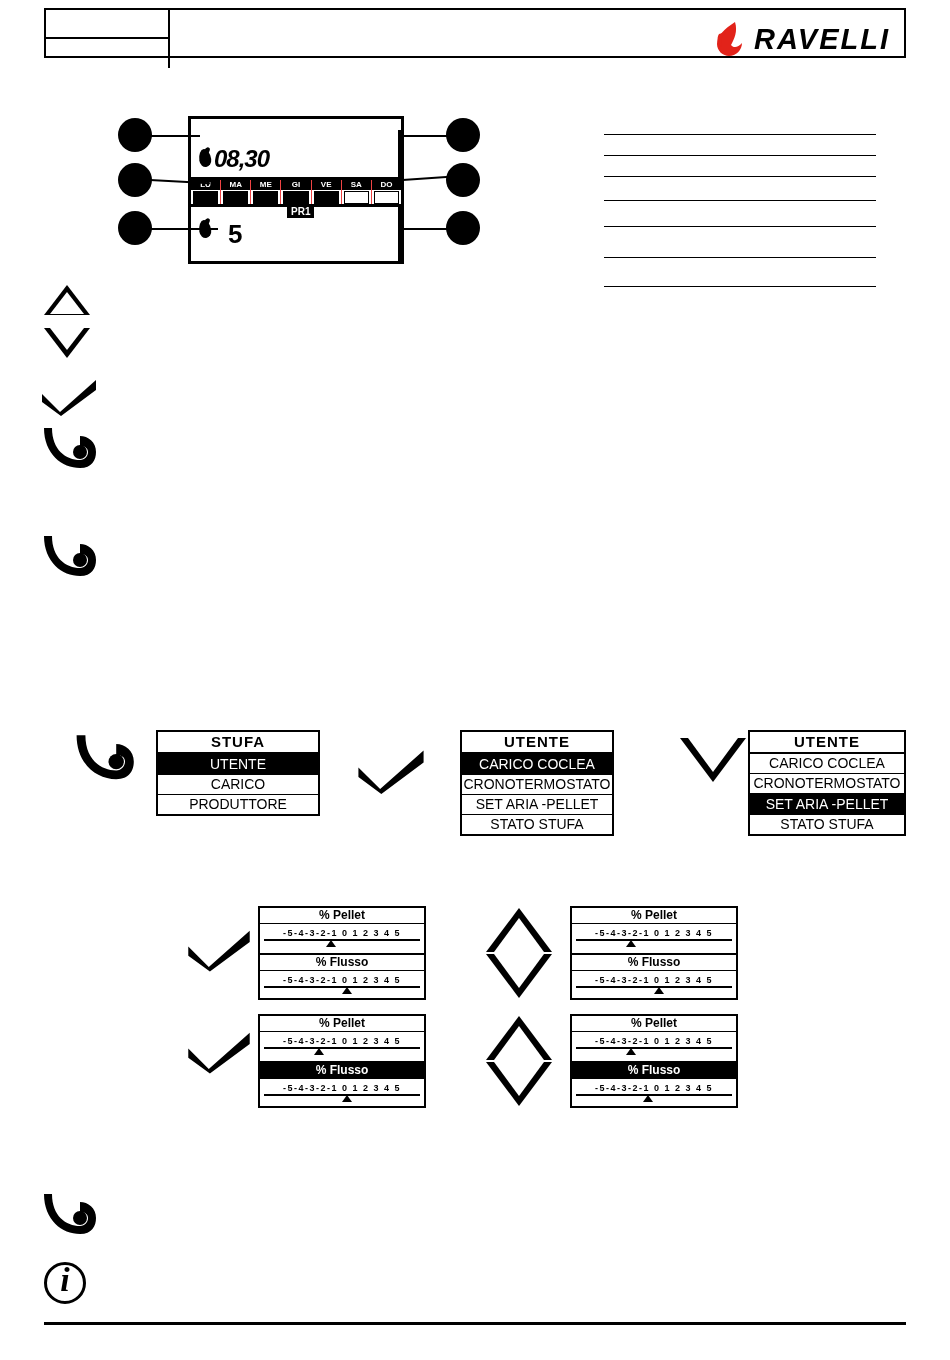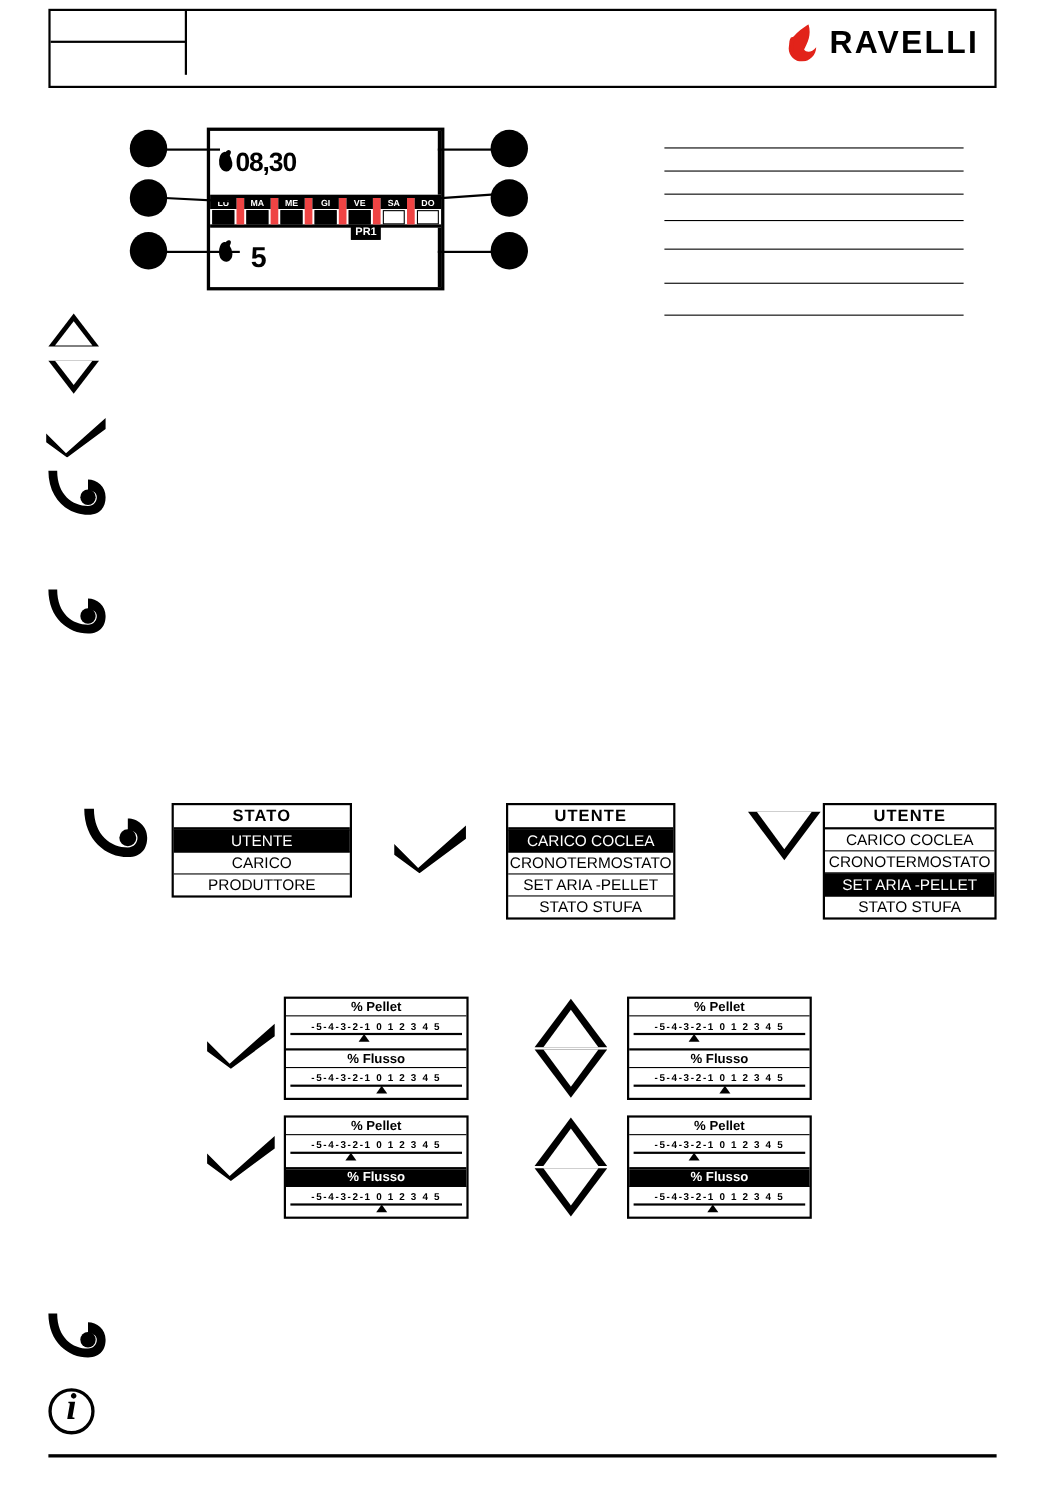--- a/index.html
+++ b/index.html
@@ -15,23 +15,24 @@
     color: #000;
     overflow: hidden;
   }
 
   
   .header {
     position: absolute;
     left: 44px;
     top: 8px;
     width: 862px;
-    height: 72px;
+    height: 50px;
     border: 2px solid #000;
     box-sizing: border-box;
+    font-style: italic;
   }
   .header-cell-a {
     position: absolute;
     left: 0; top: 0;
     width: 124px; height: 29px;
     border-right: 2px solid #000;
     border-bottom: 2px solid #000;
     box-sizing: border-box;
   }
   .header-cell-b {
@@ -67,24 +68,25 @@
     left: 188px;
     top: 116px;
     width: 216px;
     height: 148px;
     border: 3px solid #000;
     box-sizing: border-box;
     background: #fff;
   }
   .disp-row1 {
     position: absolute;
-    left: 0; top: 0;
+    left: 0; top: 11px;
     width: 100%;
     height: 58px;
     display: flex;
+    font-style: italic;
   }
   .disp-cell {
     flex: 1;
     display: flex;
     align-items: center;
     justify-content: flex-start;
     padding-left: 6px;
     box-sizing: border-box;
   }
   .disp-sep {
@@ -143,21 +145,21 @@
     left: 0; top: 58px;
     width: 100%;
     height: 30px;
     border-top: 3px solid #000;
     border-bottom: 3px solid #000;
     box-sizing: border-box;
     display: flex;
   }
   .day-cell {
     flex: 1;
-    border-right: 7px solid #ef4444;
+    border-right: 1px solid #ef4444;
     box-sizing: border-box;
     position: relative;
   }
   .day-cell:last-child { border-right: none; }
   .day-label {
     display: block;
     font-size: 8px;
     font-weight: bold;
     text-align: center;
     line-height: 10px;
@@ -210,21 +212,20 @@
     position: absolute;
     left: 96px;
     top: 86px;
     font-size: 10px;
     font-weight: bold;
     background: #000;
     color: #fff;
     padding: 0 3px;
     border: 1px solid #000;
     z-index: 4;
-    margin-left: 32px;
   }
 
   
   .bullet {
     position: absolute;
     width: 34px;
     height: 34px;
     border-radius: 50%;
     background: #000;
   }
@@ -496,21 +497,21 @@
   <path d="M6 8 C6 34, 24 48, 42 48 C54 48, 58 40, 58 32 C58 22, 50 16, 42 16 L42 26 C48 26, 50 29, 50 32 C50 36, 47 40, 42 40 C28 40, 14 30, 14 8 Z" fill="#000"></path>
   <circle cx="42" cy="32" r="7" fill="#000"></circle>
 </svg>
 
 <svg class="pkey" style="left:70px; top:726px;" width="66" height="58" viewBox="0 0 60 52">
   <path d="M6 8 C6 34, 24 48, 42 48 C54 48, 58 40, 58 32 C58 22, 50 16, 42 16 L42 26 C48 26, 50 29, 50 32 C50 36, 47 40, 42 40 C28 40, 14 30, 14 8 Z" fill="#000"></path>
   <circle cx="42" cy="32" r="7" fill="#000"></circle>
 </svg>
 
 <div class="mini" style="left:156px; top:730px; width:164px;">
-  <div class="mini-title">STATO</div>
+  <div class="mini-title">STUFA</div>
   <div class="mini-item sel">UTENTE</div>
   <div class="mini-item">CARICO</div>
   <div class="mini-item">PRODUTTORE</div>
 </div>
 
 <svg class="check" style="left:356px; top:748px;" width="70" height="46" viewBox="0 0 58 38">
   <path d="M2 16 L20 34 L56 2 L56 12 L21 38 L2 24 Z" fill="#000"></path>
 </svg>
 
 <div class="mini" style="left:460px; top:730px; width:154px;">

